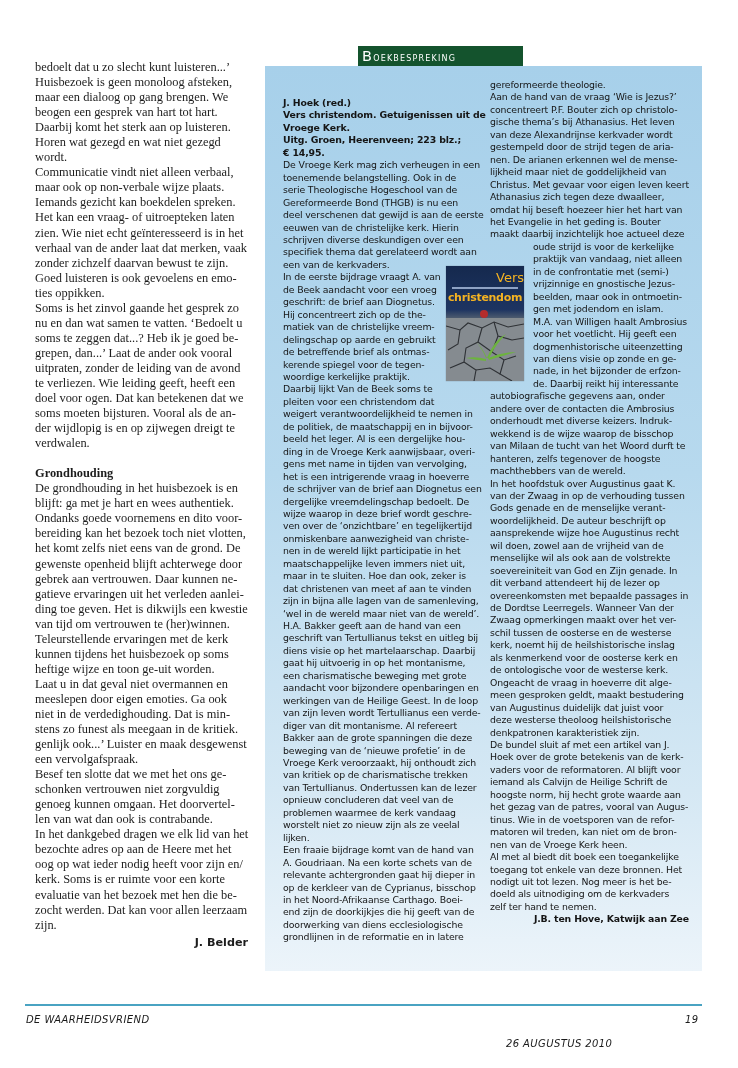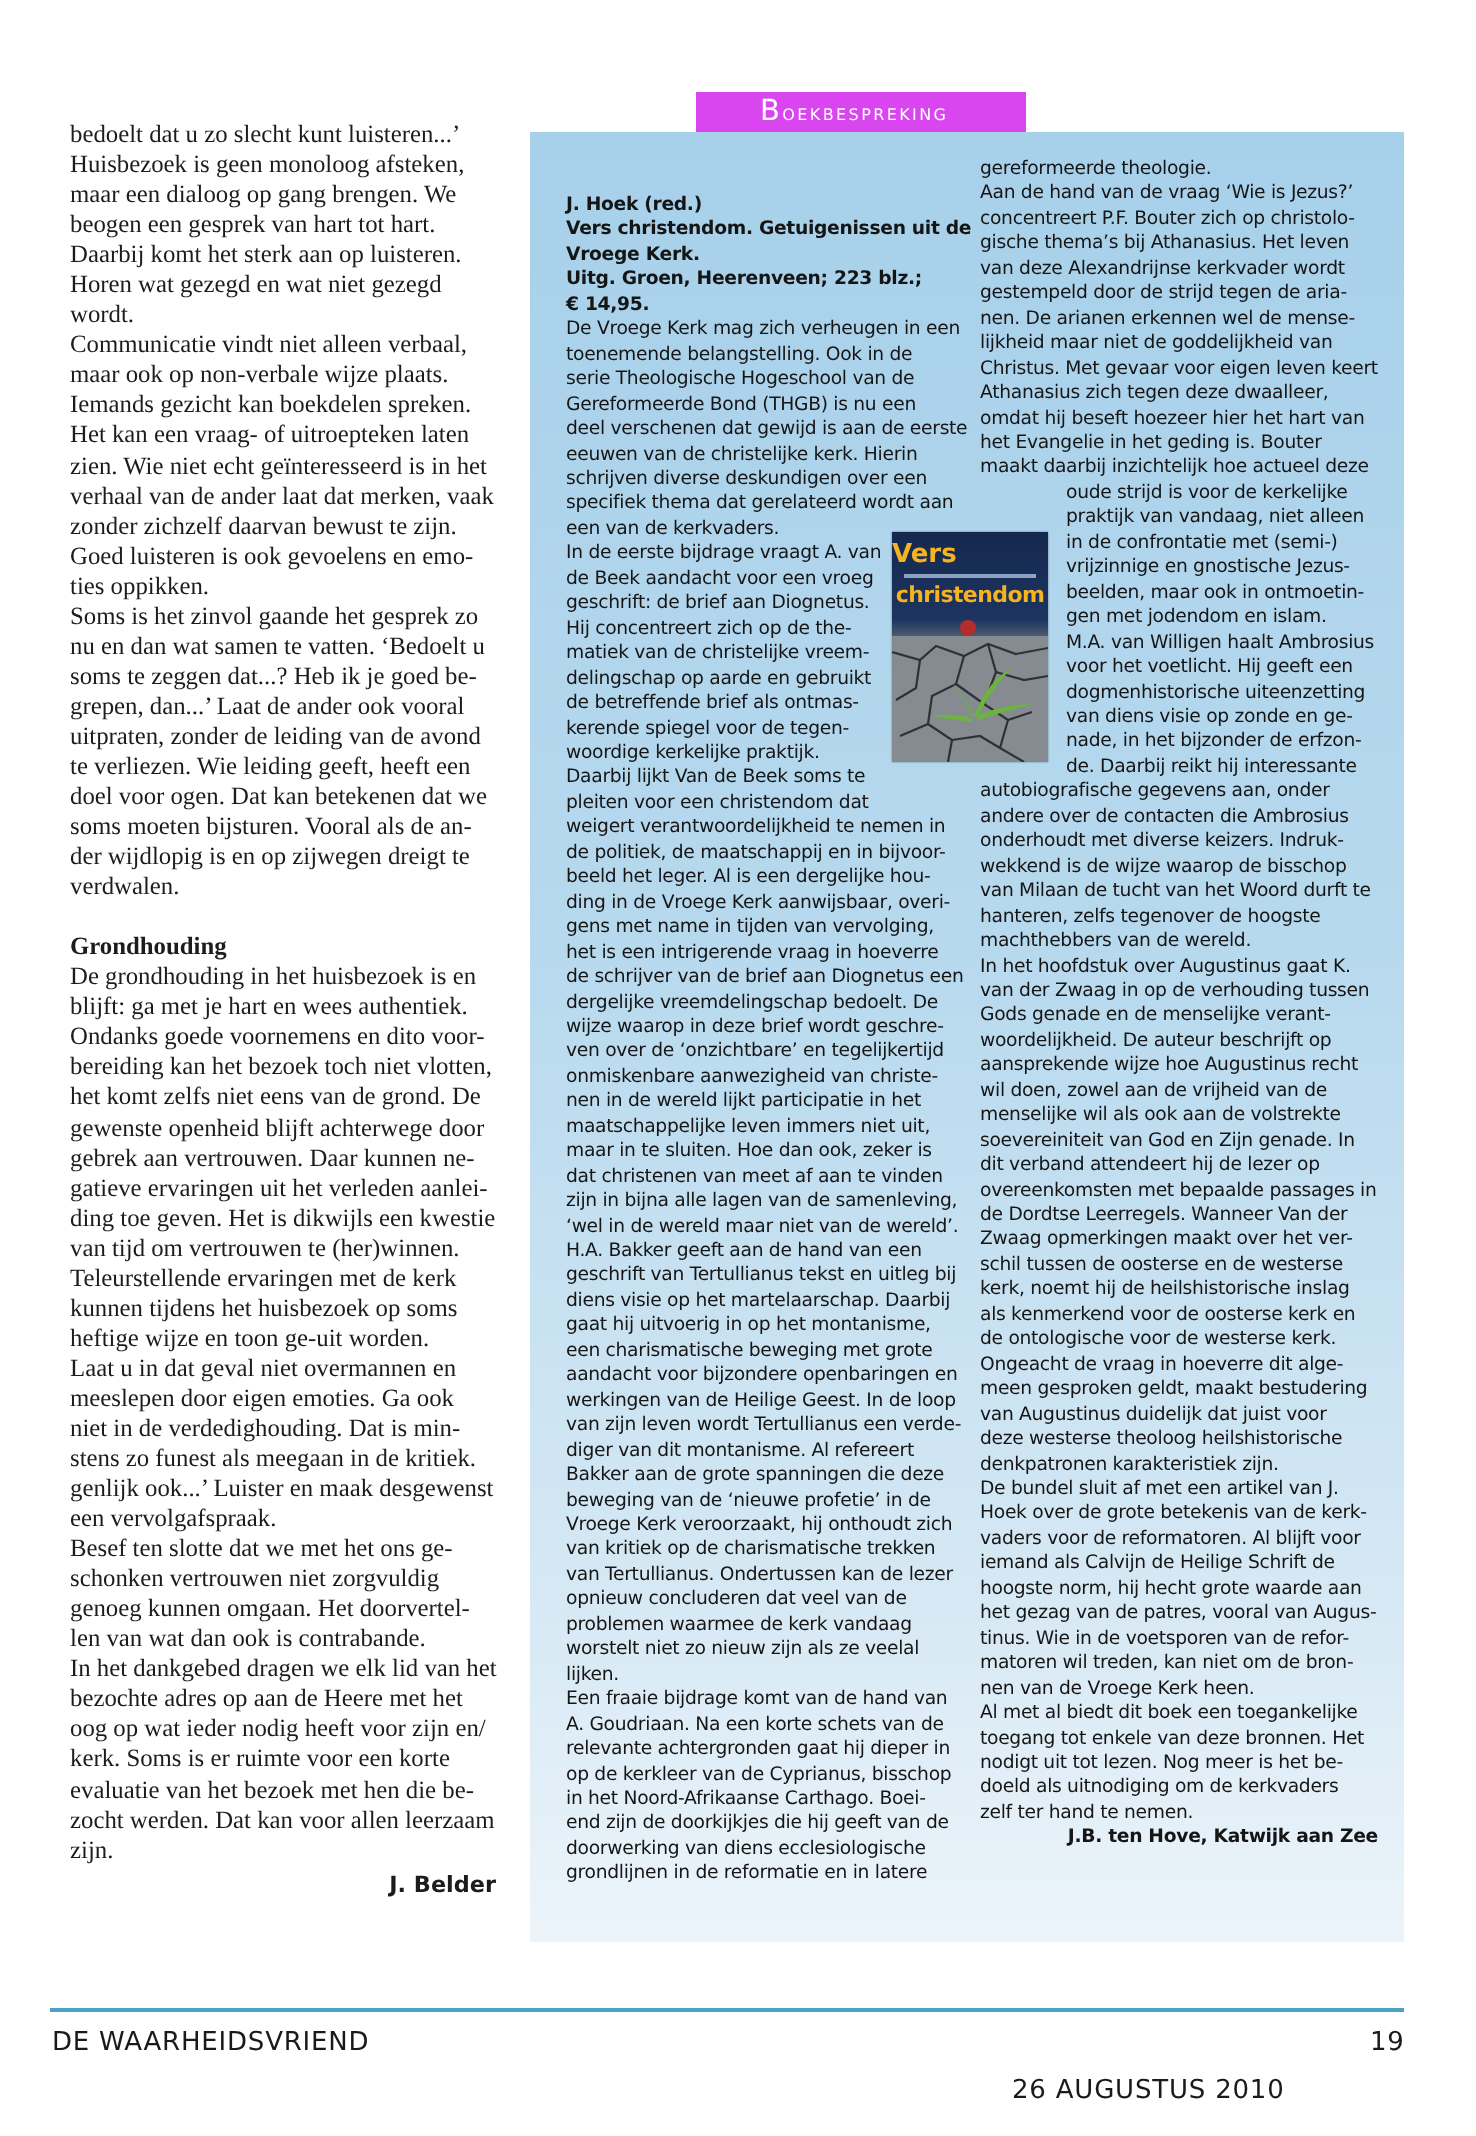--- a/index.html
+++ b/index.html
@@ -13,24 +13,24 @@
     }
     .col-left p { margin: 0; }
     .col-left .gap { height: 15px; }
     .col-left .subhead { font-weight: bold; }
     .col-left .sig {
       font-family: "DejaVu Sans", "Liberation Sans", sans-serif; font-weight: bold;
       font-size: 11.2px; text-align: right; margin-top: 2px; padding-right: 2px;
     }
 
     .review-tab {
-      position: absolute; left: 348px; top: 46px; width: 165px; height: 20px;
-      background: #d946ef; color: #ffffff;
+      position: absolute; left: 358px; top: 46px; width: 165px; height: 20px;
+      background: #14532d; color: #ffffff;
       font-family: "DejaVu Sans", "Liberation Sans", sans-serif;
-      font-size: 11.5px; letter-spacing: 1.2px; line-height: 20px; padding-left: 32px;
+      font-size: 11.5px; letter-spacing: 1.2px; line-height: 20px; padding-left: 4px;
       font-variant: small-caps; text-transform: lowercase;
     }
     .review-tab .cap { font-size: 14.5px; text-transform: uppercase; }
     .review-panel {
       position: absolute; left: 265px; top: 66px; width: 437px; height: 905px;
       background: linear-gradient(180deg, #a7d0ea 0%, #b7d9ee 45%, #d5e8f4 80%, #ecf4fa 100%);
     }
     .rv {
       position: absolute;
       font-family: "DejaVu Sans", "Liberation Sans", sans-serif;
@@ -42,32 +42,32 @@
     .rv-col1 { left: 283px; top: 79px; width: 200px; margin-top: 18px; }
     .rv-col2 { left: 490px; top: 79px; width: 205px; }
     .rv .indent { padding-left: 43px; }
     .rv .sig { text-align: right; font-weight: bold; padding-right: 6px; }
 
     .book-cover {
       position: absolute; left: 446px; top: 266px; width: 78px; height: 115px;
       background: linear-gradient(180deg, #15294e 0%, #1d3461 38%, #5f6a74 48%, #8d9196 70%, #6c7075 100%);
       overflow: hidden; box-shadow: 0 0 1px rgba(0,0,0,.4);
     }
-    .book-cover .t1 { position: absolute; top: 4px; left: 0; width: 100%; text-align: left;
-      font-family: "DejaVu Sans", sans-serif; font-weight: bold; font-size: 13px; color: #f5b321; }
+    .book-cover .t1 { position: absolute; top: 4px; left: 0; width: 100%; text-align: right;
+      font-family: "DejaVu Sans", sans-serif; font-weight: normal; font-size: 13px; color: #f5b321; }
     .book-cover .sub { position: absolute; top: 21px; left: 6px; right: 6px; height: 2px; background: #8ea2c4; }
     .book-cover .t2 { position: absolute; top: 25px; left: 0; width: 100%; text-align: center;
       font-family: "DejaVu Sans", sans-serif; font-weight: bold; font-size: 11px; color: #f5b321; letter-spacing: -0.3px; }
     .book-cover .logo { position: absolute; top: 44px; left: 34px; width: 8px; height: 8px; border-radius: 50%; background: #b42c2c; }
     .book-cover .cracks { position: absolute; left: 0; top: 52px; width: 78px; height: 63px; }
 
     .footer-rule { position: absolute; left: 25px; top: 1004px; width: 677px; height: 1.5px; background: #4aa3c2; }
     .footer {
       position: absolute; top: 1014px;
-      font-family: "DejaVu Sans", "Liberation Sans", sans-serif; font-size: 13px; letter-spacing: 0.4px; color: #1a1a1a;
+      font-family: "DejaVu Sans", "Liberation Sans", sans-serif; font-size: 10px; letter-spacing: 0.4px; color: #1a1a1a; font-style: italic;
     }
     .footer.pub { left: 26px; }
     .footer.date { left: 506px; margin-top: 24px; }
     .footer.page { left: 685px; }
   </style>
 </head>
 <body>
 
 <div class="col-left">
   <div id="left-block1">

